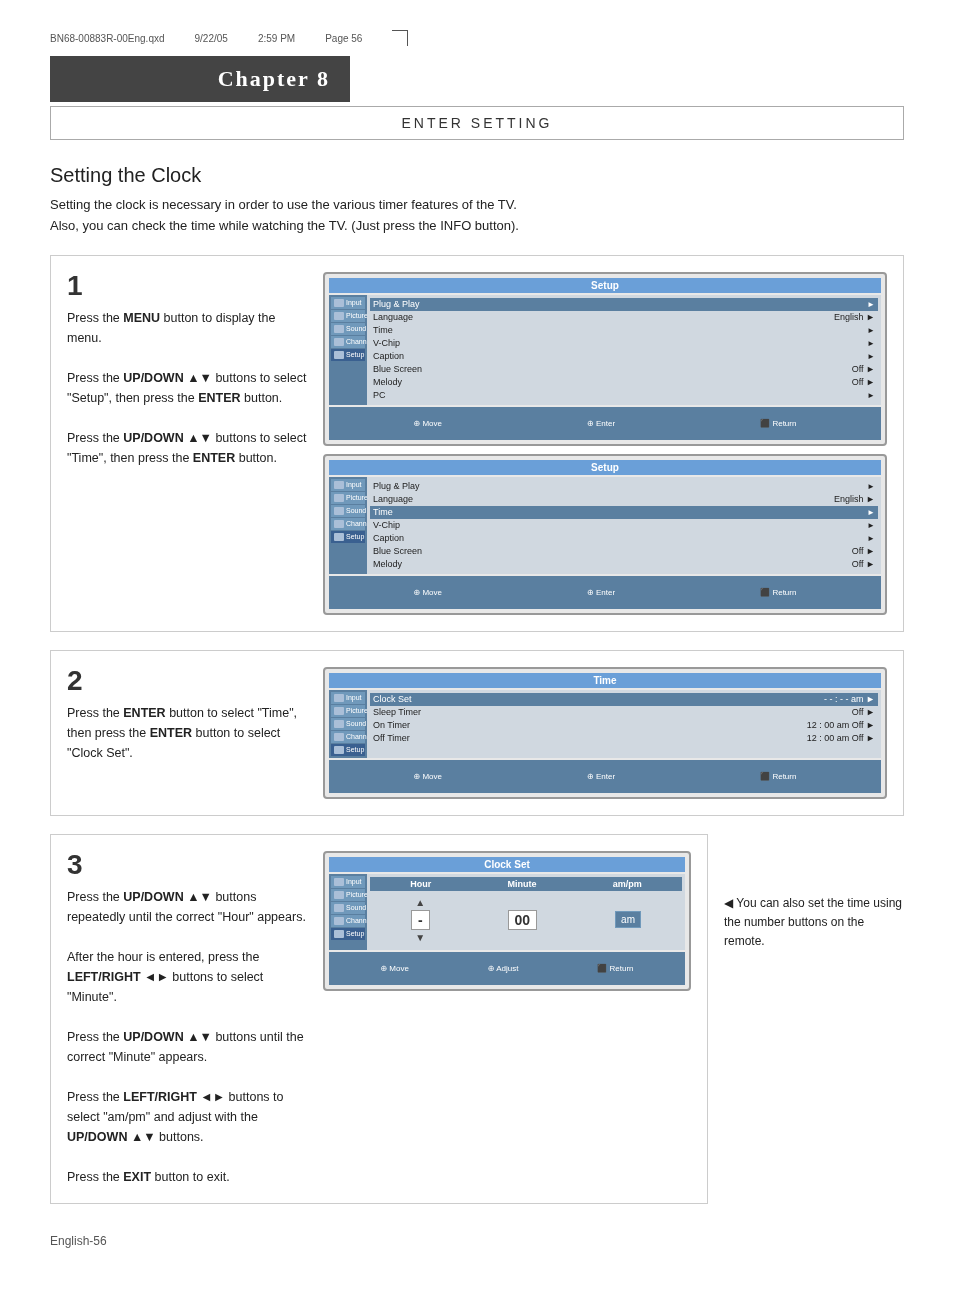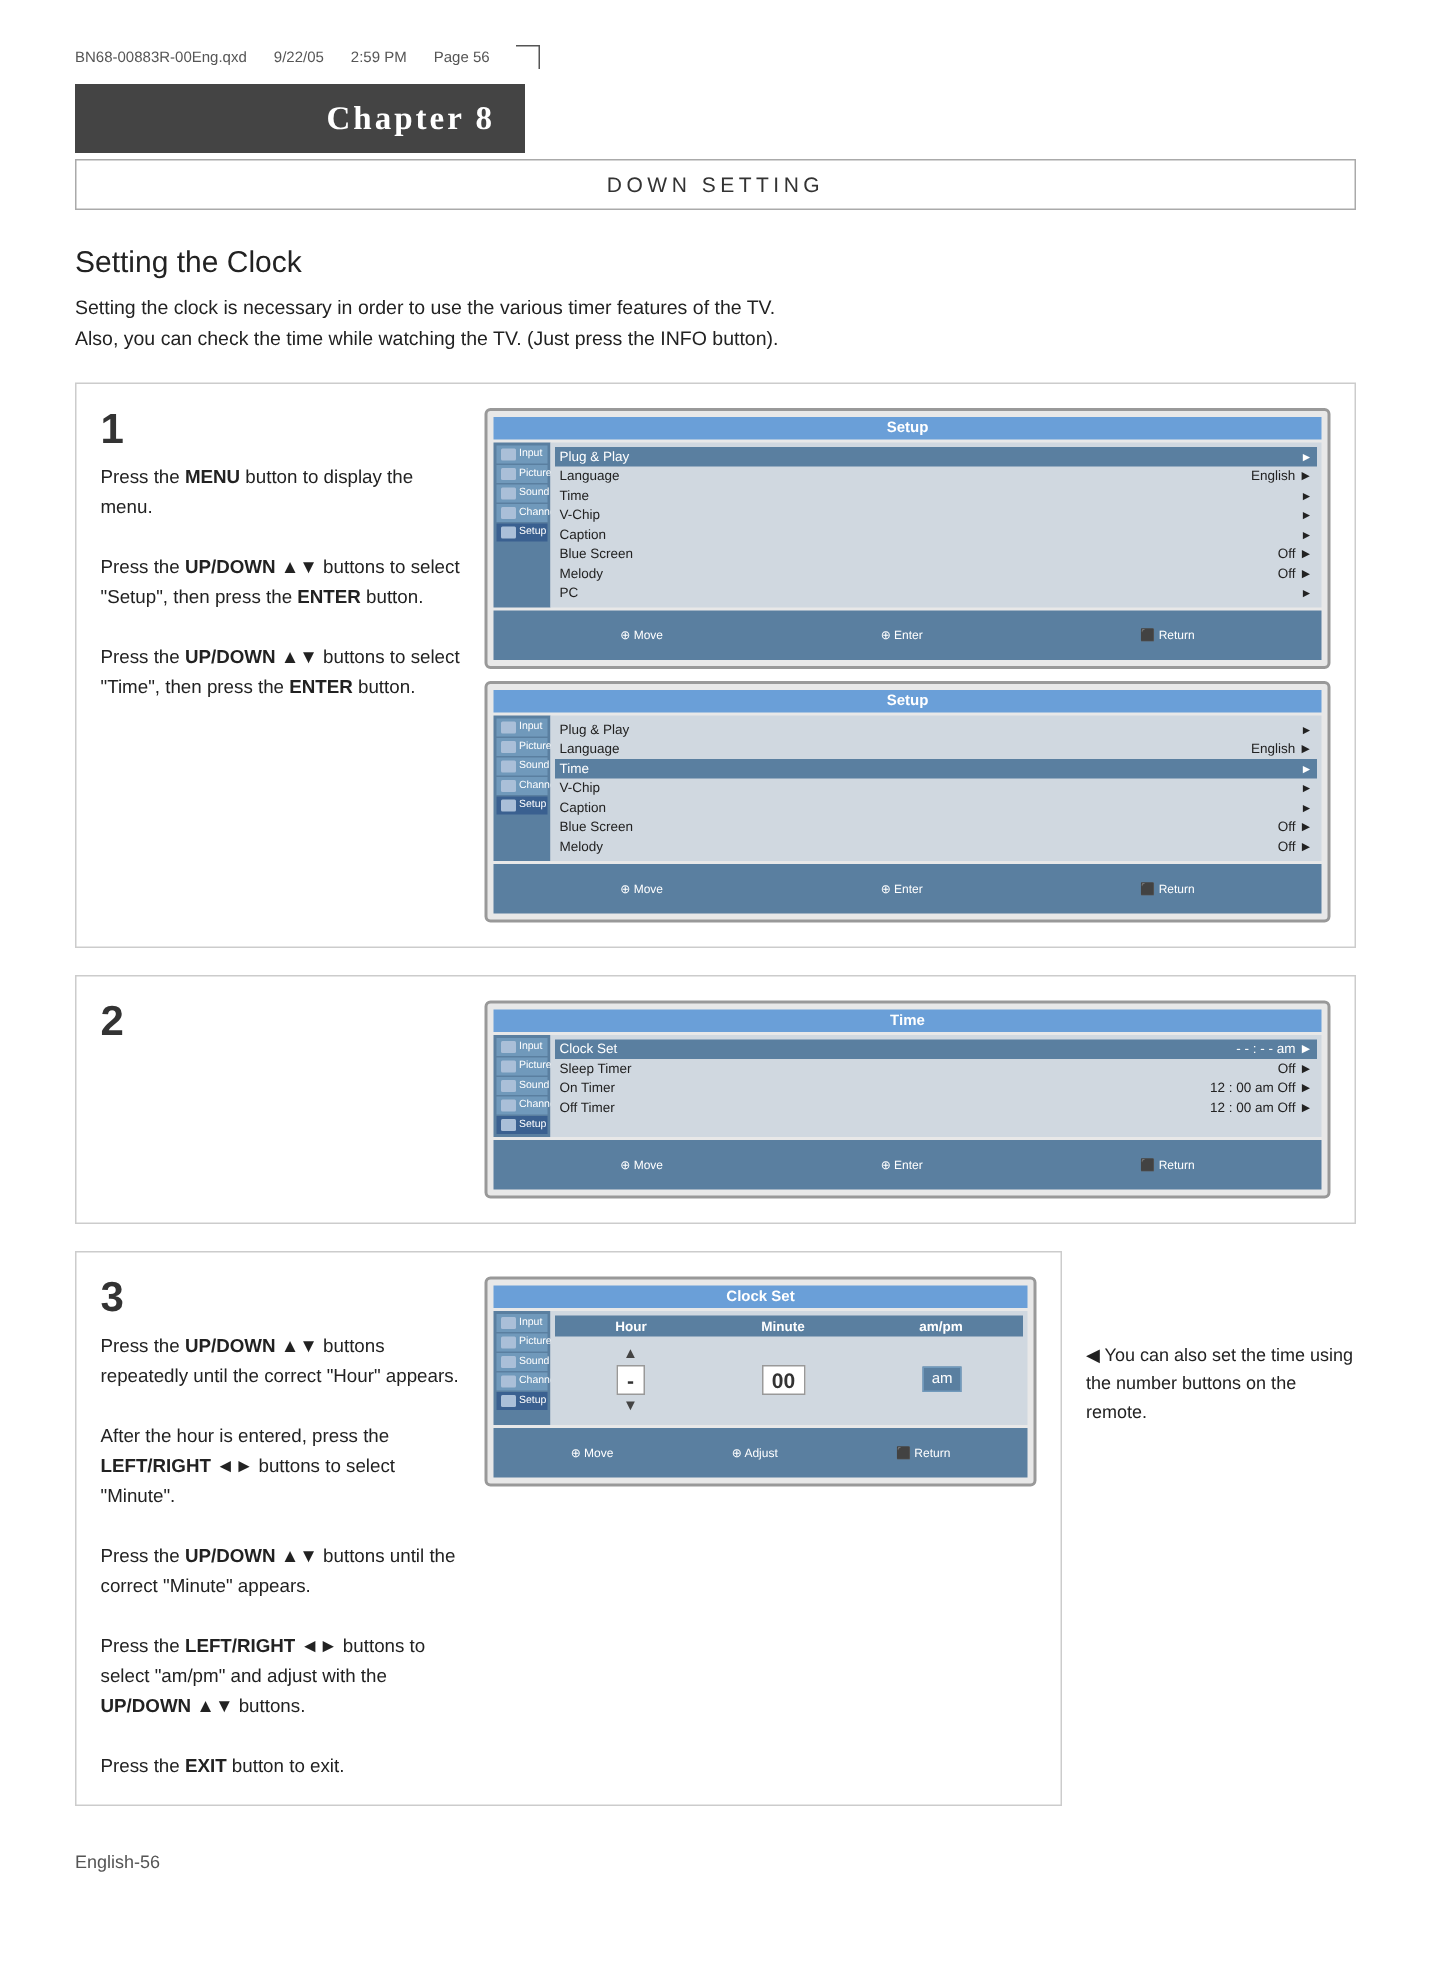--- a/index.html
+++ b/index.html
@@ -14,21 +14,21 @@
       position: relative;
     }
 
     
     .file-info {
       font-size: 10px;
       color: #555;
       margin-bottom: 10px;
       display: flex;
       align-items: center;
-      gap: 18px;
+      gap: 30px;
     }
     .file-info .crop-mark {
       display: inline-block;
       width: 16px;
       height: 16px;
       border-top: 1px solid #555;
       border-right: 1px solid #555;
     }
 
     
@@ -265,21 +265,21 @@
 <div class="file-info">
   <span>BN68-00883R-00Eng.qxd</span>
   <span>9/22/05</span>
   <span>2:59 PM</span>
   <span>Page 56</span>
   <div class="crop-mark"></div>
 </div>
 
 <div class="chapter-header">
   <div class="chapter-title-box">Chapter 8</div>
-  <div class="chapter-subtitle-box">DOWN SETTING</div>
+  <div class="chapter-subtitle-box">ENTER SETTING</div>
 </div>
 
 <div class="section-title">Setting the Clock</div>
 <div class="section-intro">
   <span>Setting the clock is necessary in order to use the various timer features of the TV.</span><br>
   <span>Also, you can check the time while watching the TV. (Just press the INFO button).</span>
 </div>
 
 <div class="step-block">
   <div class="step-left">
@@ -420,20 +420,23 @@
           <span>⊕ Enter</span>
           <span>⬛ Return</span>
       </div>
     </div>
   </div>
 </div>
 
 <div class="step-block">
   <div class="step-left">
     <div class="step-number">2</div>
+    <div class="step-text">
+      Press the <strong>ENTER</strong> button to select "Time", then press the <strong>ENTER</strong> button to select "Clock Set".
+    </div>
   </div>
   <div class="step-right">
     <div class="tv-screen">
       <div class="tv-top-bar">Time</div>
       <div class="tv-body">
         <div class="tv-sidebar">
           <div class="tv-sidebar-item">
             <div class="tv-sidebar-icon"></div>
               <span style="font-size:7px">Input</span>
           </div>

